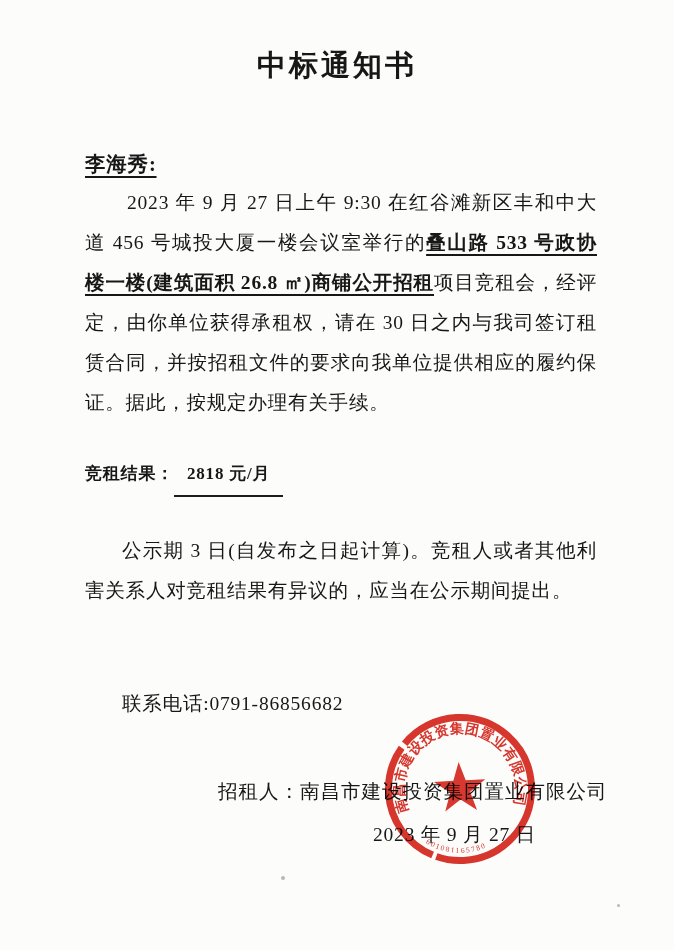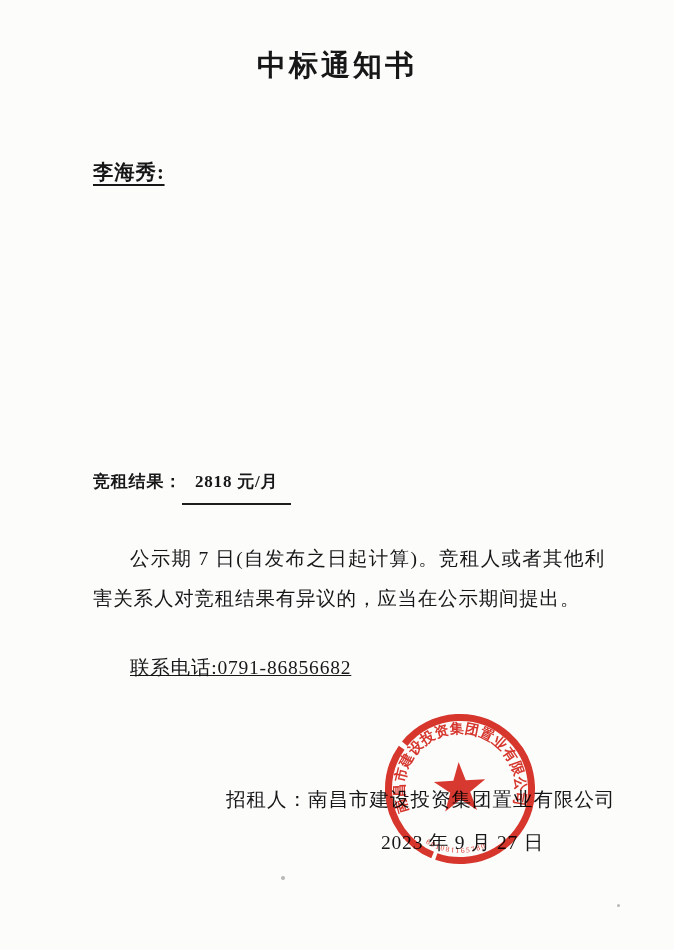--- a/index.html
+++ b/index.html
@@ -10,21 +10,21 @@
     font-family:"Liberation Serif","DejaVu Serif",serif;
     color:#171717;
     overflow:hidden;
   }
   .title {
     position:absolute; top:46px; left:0; right:0; margin:0;
     text-align:center;
     font-size:29px; font-weight:700; letter-spacing:3px;
   }
   .line, .para {
-    position:absolute; left:85px; width:512px; margin:8px;
+    position:absolute; left:85px; width:512px; margin:0;
     font-size:19.5px; line-height:40px; letter-spacing:0.8px;
   }
   .para { text-align:justify; }
   .recipient { top:144px; font-weight:700; font-size:20.5px; }
   .recipient .u {
     text-decoration:underline;
     text-underline-offset:5px;
     text-decoration-thickness:1.5px;
   }
   .para1 { top:183px; text-indent:42px; }
@@ -35,21 +35,21 @@
     text-decoration-thickness:1.5px;
   }
   .result { top:454px; font-weight:700; font-size:17px; }
   .result-value {
     display:inline-block;
     padding:0 13px 1px 13px;
     border-bottom:2px solid #1d1d1d;
   }
   .notice { top:531px; text-indent:37px; }
   .supervisor { top:610px; padding-left:37px; }
-  .phone { top:640px; padding-left:37px;text-decoration:underline; }
+  .phone { top:684px; padding-left:37px; }
   .lessor { top:772px; padding-left:133px; letter-spacing:1px; }
   .dateline { top:815px; padding-left:288px; }
   .seal {
     position:absolute; left:380px; top:709px;
     width:160px; height:160px;
     mix-blend-mode:multiply; opacity:0.93;
     transform:rotate(-3deg);
   }
   .seal svg { display:block; width:160px; height:160px; }
   .seal-arc-text { font-weight:700; }
@@ -59,24 +59,25 @@
 </style>
 </head>
 <body>
 
 <div class="page">
 
   <h1 class="title">中标通知书</h1>
 
   <div class="line recipient"><span class="u">李海秀:</span></div>
 
+  <p class="para para1"><span>2023 年 9 月 27 日上午 9:30 在红谷滩新区丰和中大道 456 号城投大厦一楼会议室举行的</span><span class="seg-b seg-u">叠山路 533 号政协楼一楼(建筑面积 26.8 ㎡)商铺公开招租</span><span>项目竞租会，经评定，由你单位获得承租权，请在 30 日之内与我司签订租赁合同，并按招租文件的要求向我单位提供相应的履约保证。据此，按规定办理有关手续。</span></p>
 
   <div class="line result"><span>竞租结果：</span><span class="result-value">2818 元/月</span></div>
 
-  <p class="para notice">公示期 7 日(自发布之日起计算)。竞租人或者其他利害关系人对竞租结果有异议的，应当在公示期间提出。</p>
+  <p class="para notice">公示期 3 日(自发布之日起计算)。竞租人或者其他利害关系人对竞租结果有异议的，应当在公示期间提出。</p>
 
 
   <div class="line phone">联系电话:0791-86856682</div>
 
   <div class="line lessor">招租人：南昌市建设投资集团置业有限公司</div>
 
   <div class="line dateline">2023 年 9 月 27 日</div>
 
   <div class="seal">
     <svg viewBox="0 0 160 160" xmlns="http://www.w3.org/2000/svg">

